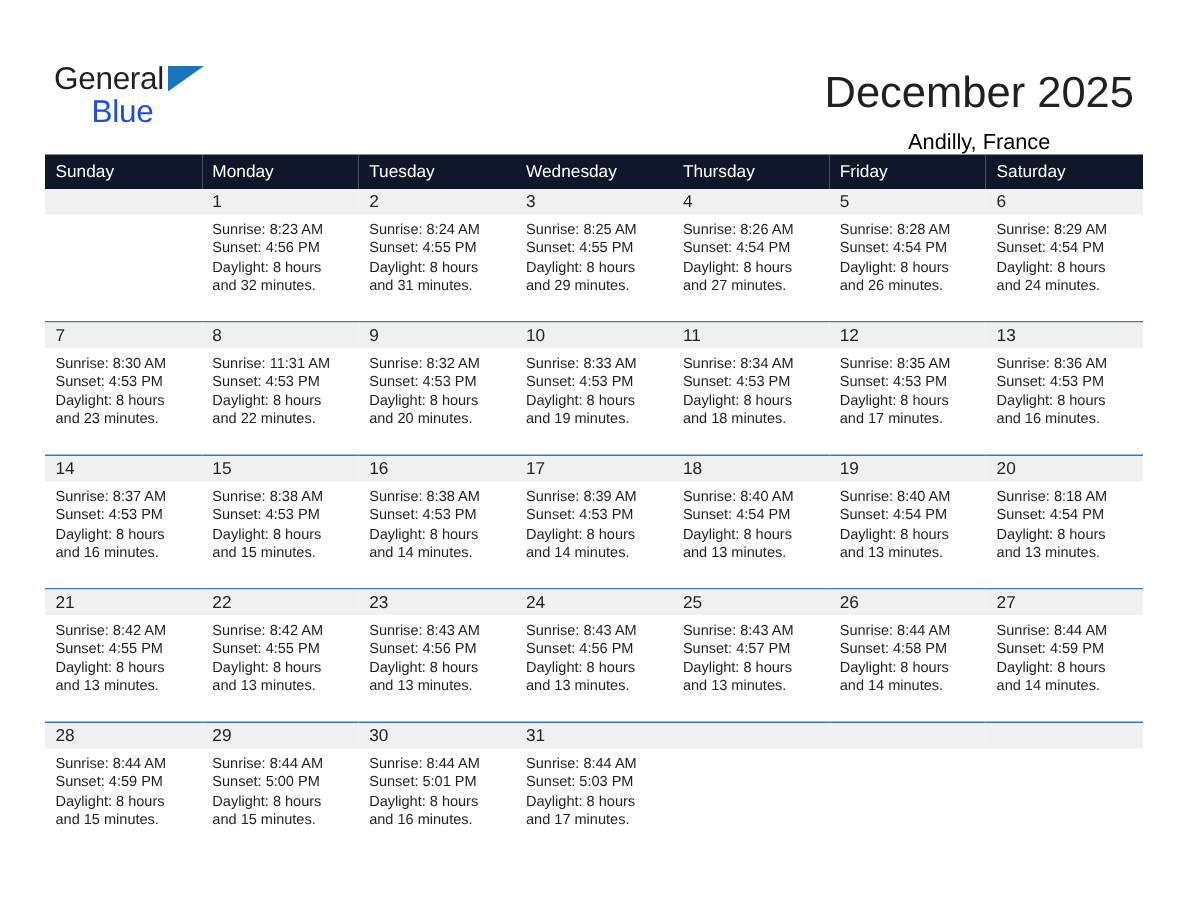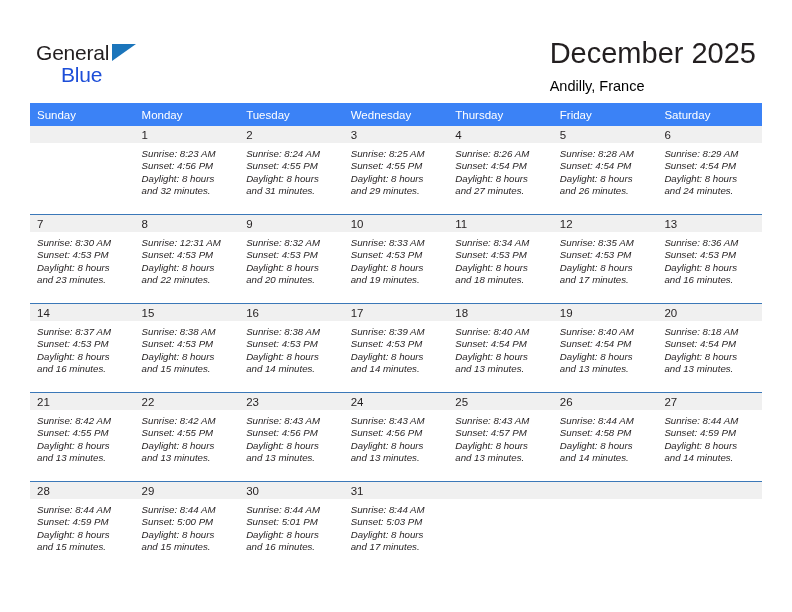--- a/index.html
+++ b/index.html
@@ -63,22 +63,22 @@
     font-size: 21px;
     letter-spacing: -0.2px;
     color: #1d4ed8;
     line-height: 24px;
     font-family: "Liberation Sans", sans-serif;
   }
 
   .title-block {
     position: absolute;
     right: 36px;
-    top: 28px;
-    text-align: left;
+    top: 37px;
+    text-align: center;
   }
   .cal-title {
     font-size: 29px;
     font-weight: normal;
     color: #231f20;
     line-height: 34px;
     white-space: nowrap;
   }
   .cal-subtitle {
     font-size: 14.5px;
@@ -96,21 +96,21 @@
     width: 732px;
   }
   .cal-table {
     border-collapse: collapse;
     table-layout: fixed;
     width: 732px;
   }
   .cal-table col { width: 104.57px; }
 
   thead th {
-    background: #3b82f6;
+    background: #0f172a;
     color: #ffffff;
     font-size: 11.5px;
     font-weight: normal;
     text-align: left;
     padding: 5px 0 5px 7px;
     height: 13px;
     vertical-align: middle;
     border: none;
   }
 
@@ -141,21 +141,20 @@
     line-height: 14px;
   }
   .daycell.empty .daynum-band {
     background: #f0f0f0;
   }
   .details {
     padding: 5px 4px 0 7px;
     font-size: 9.7px;
     line-height: 12.4px;
     color: #231f20;
-    font-style: italic;
   }
   .details div { white-space: nowrap; }
 </style>
 </head>
 <body>
 
 <div class="page">
 
   <div class="header">
 
@@ -277,21 +276,21 @@
                   <div>Sunset: 4:53 PM</div>
                   <div>Daylight: 8 hours</div>
                   <div>and 23 minutes.</div>
                 </div>
               </div>
             </td>
             <td>
               <div class="daycell">
                 <div class="daynum-band">8</div>
                 <div class="details">
-                  <div>Sunrise: 12:31 AM</div>
+                  <div>Sunrise: 11:31 AM</div>
                   <div>Sunset: 4:53 PM</div>
                   <div>Daylight: 8 hours</div>
                   <div>and 22 minutes.</div>
                 </div>
               </div>
             </td>
             <td>
               <div class="daycell">
                 <div class="daynum-band">9</div>
                 <div class="details">

